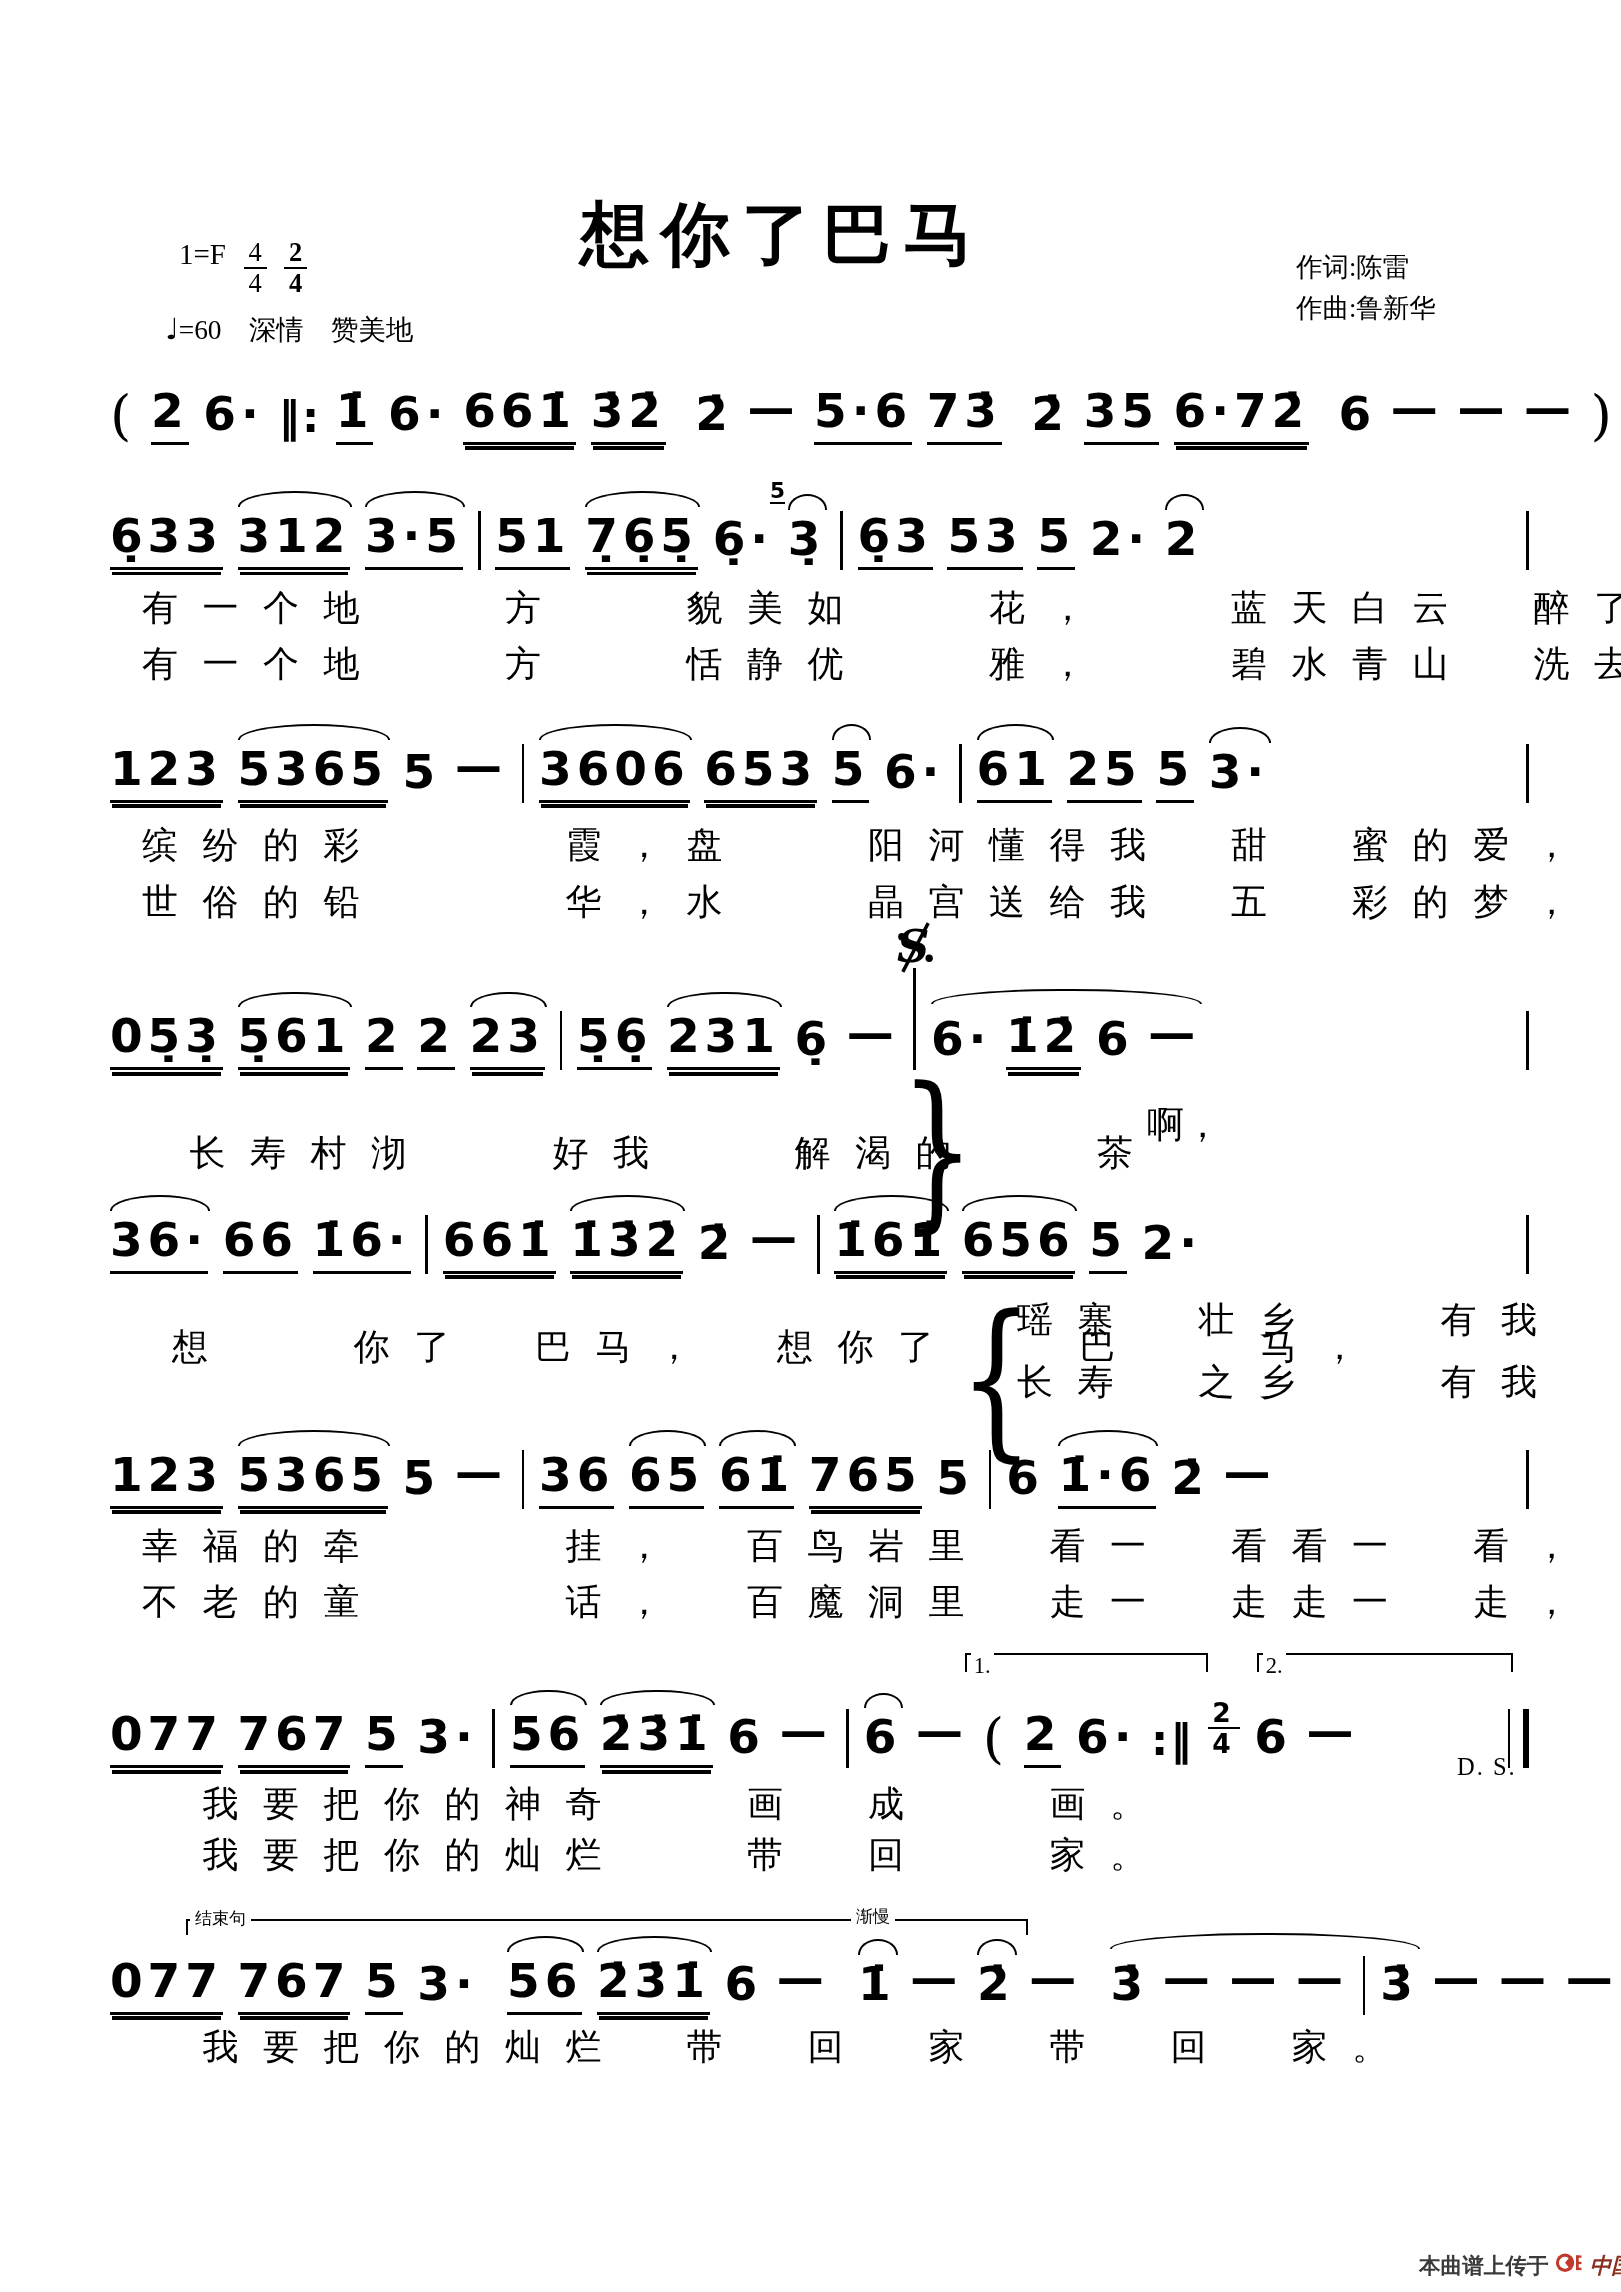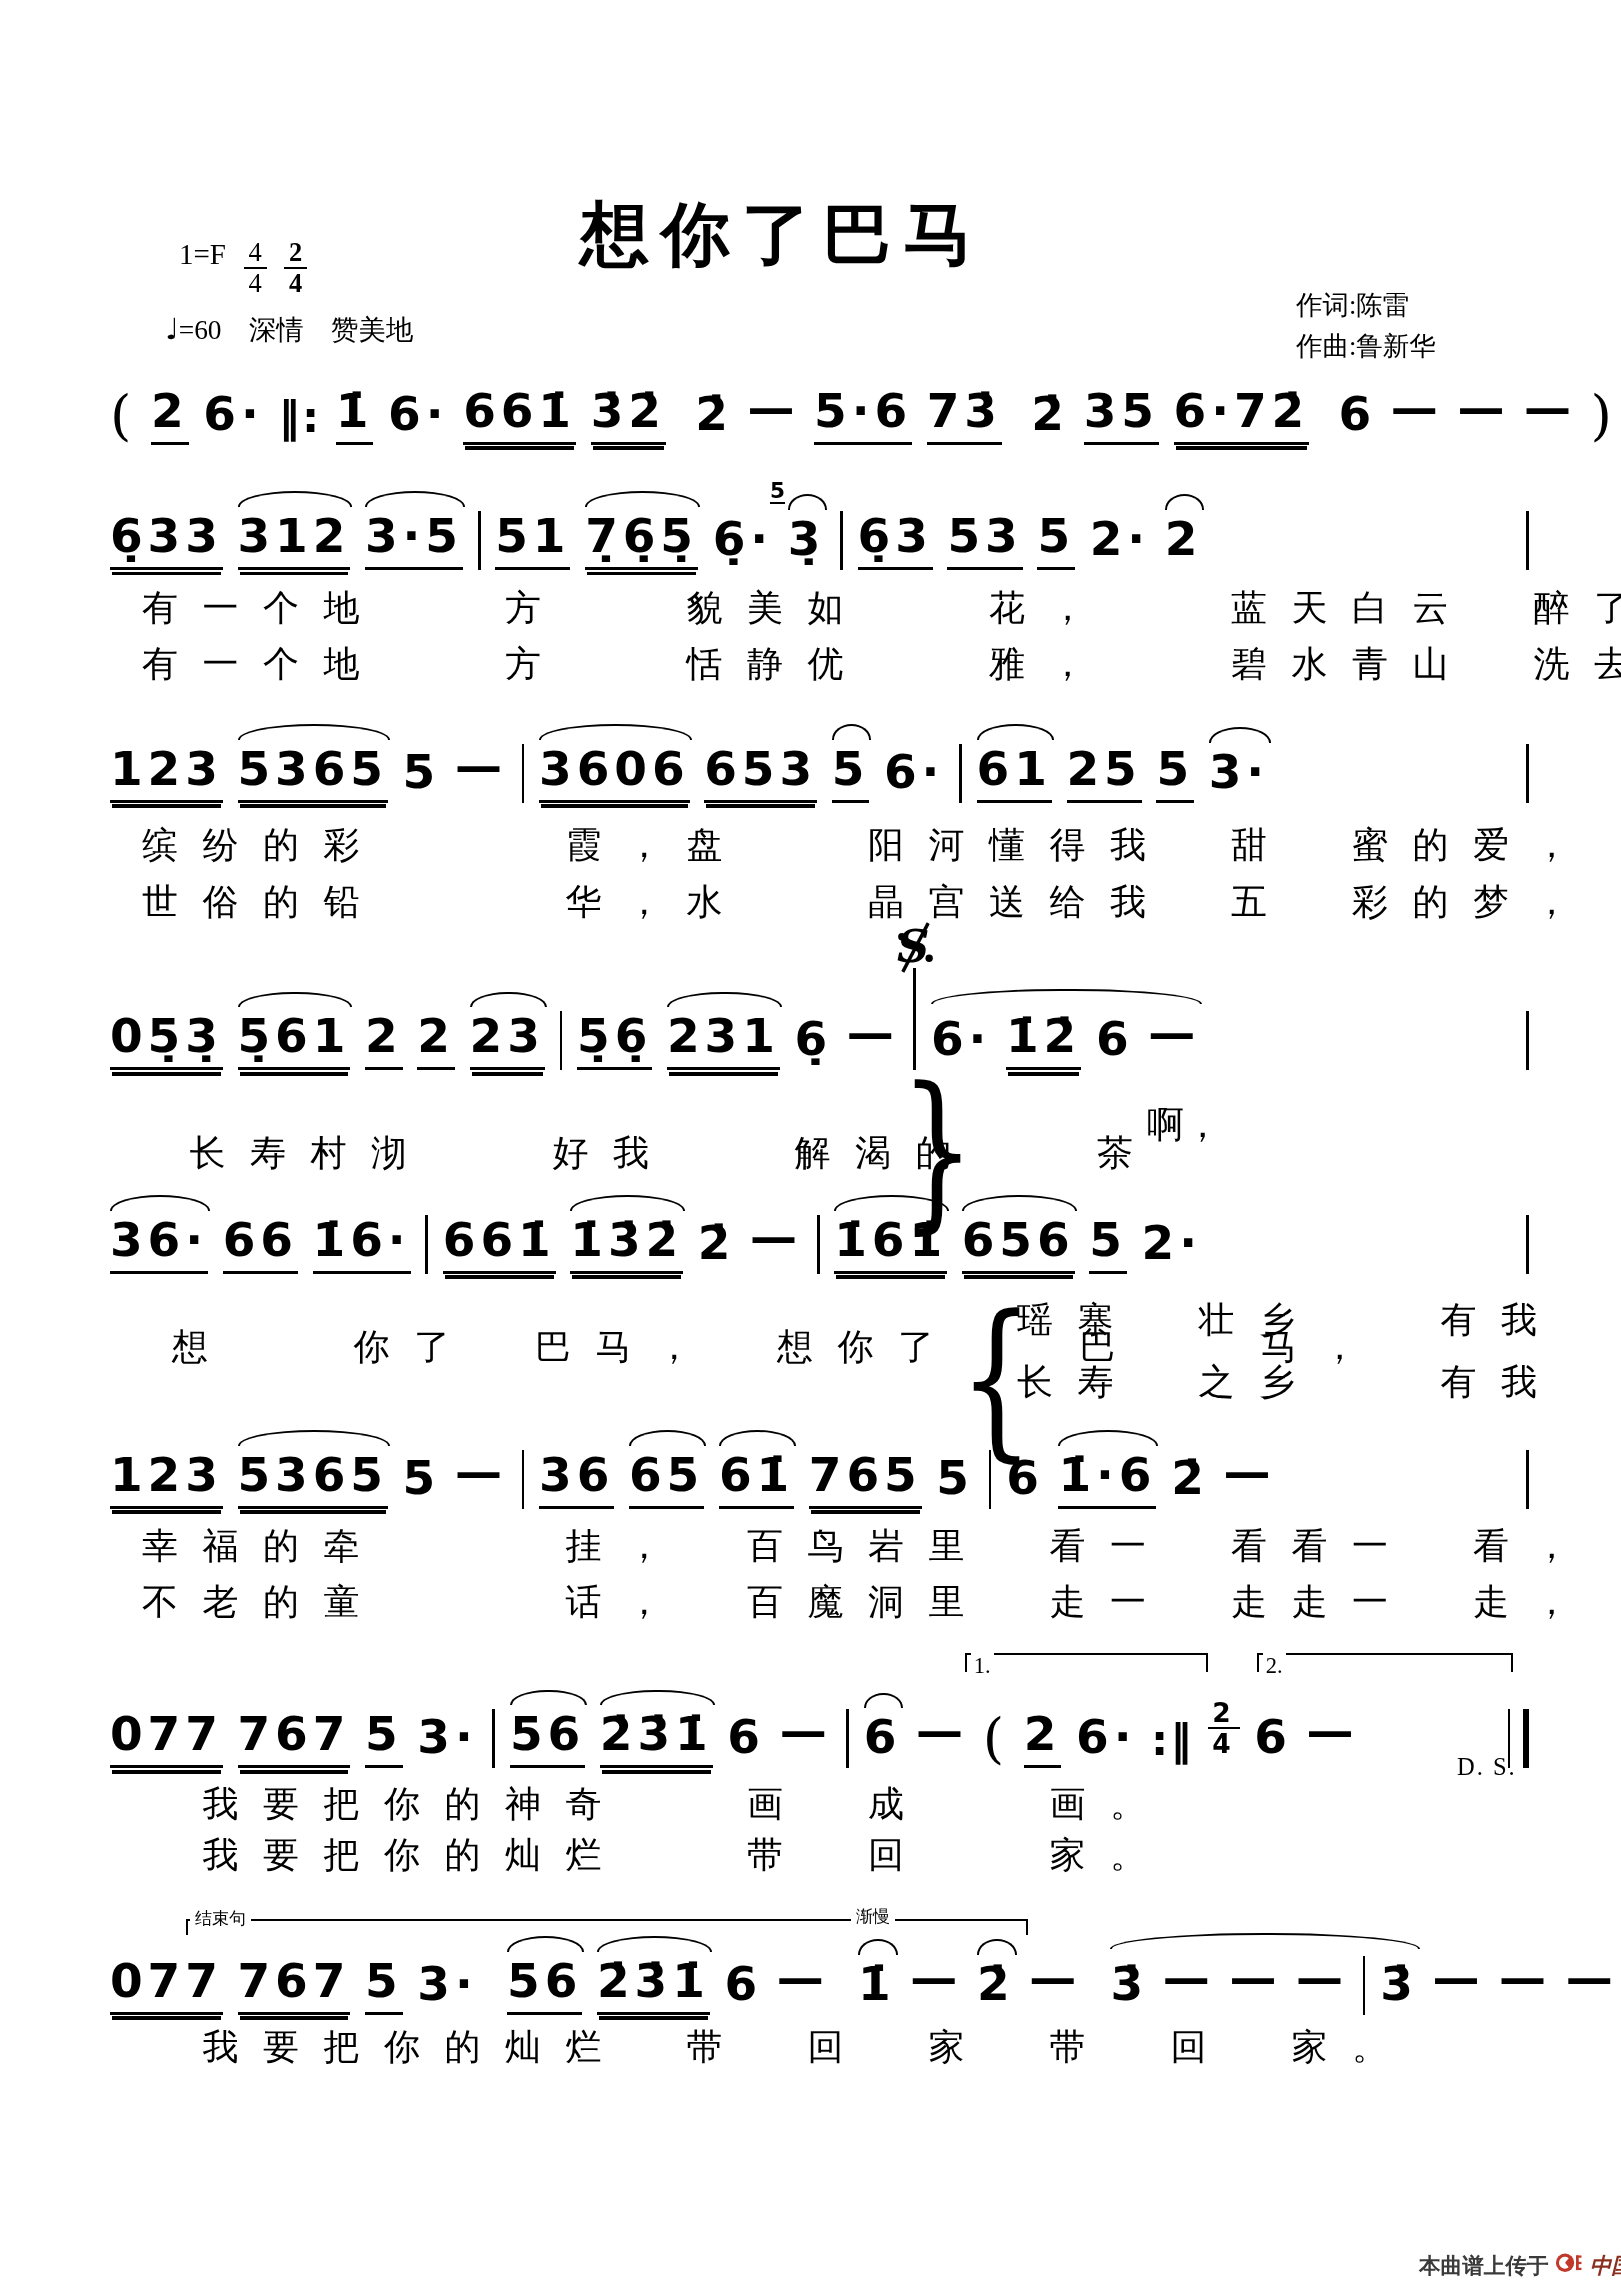--- a/index.html
+++ b/index.html
@@ -3,21 +3,21 @@
 <meta charset="utf-8">
 <style>
   html,body{margin:0;padding:0;background:#ffffff;}
   .sheet{position:relative;width:1621px;height:2293px;background:#fff;overflow:hidden;
          font-family:"Liberation Serif",serif;color:#000;}
 
   .title{position:absolute;top:147px;left:50%;transform:translateX(-57%);
          font-size:69px;font-weight:bold;letter-spacing:11.8px;white-space:nowrap;
          font-family:"Liberation Serif",serif;margin-top:42px;}
 
-  .credits{position:absolute;left:1296px;top:247px;font-size:26.5px;line-height:1.55;margin-top:38px;}
+  .credits{position:absolute;left:1296px;top:247px;font-size:26.5px;line-height:1.55;}
   .credit-line{white-space:nowrap;}
 
   .keyblock{position:absolute;left:179px;top:238px;display:flex;align-items:flex-start;gap:17.6px;
             font-size:29px;}
   .frac{display:inline-flex;flex-direction:column;align-items:center;font-size:26.5px;line-height:1.1;}
   .frac .num{padding:0 4.9px;}
   .frac .den{border-top:2px solid #000;padding:0 4.9px;}
   .frac.bold{font-weight:bold;}
 
   .tempo{position:absolute;left:165px;top:312px;font-size:27.4px;white-space:pre;}

